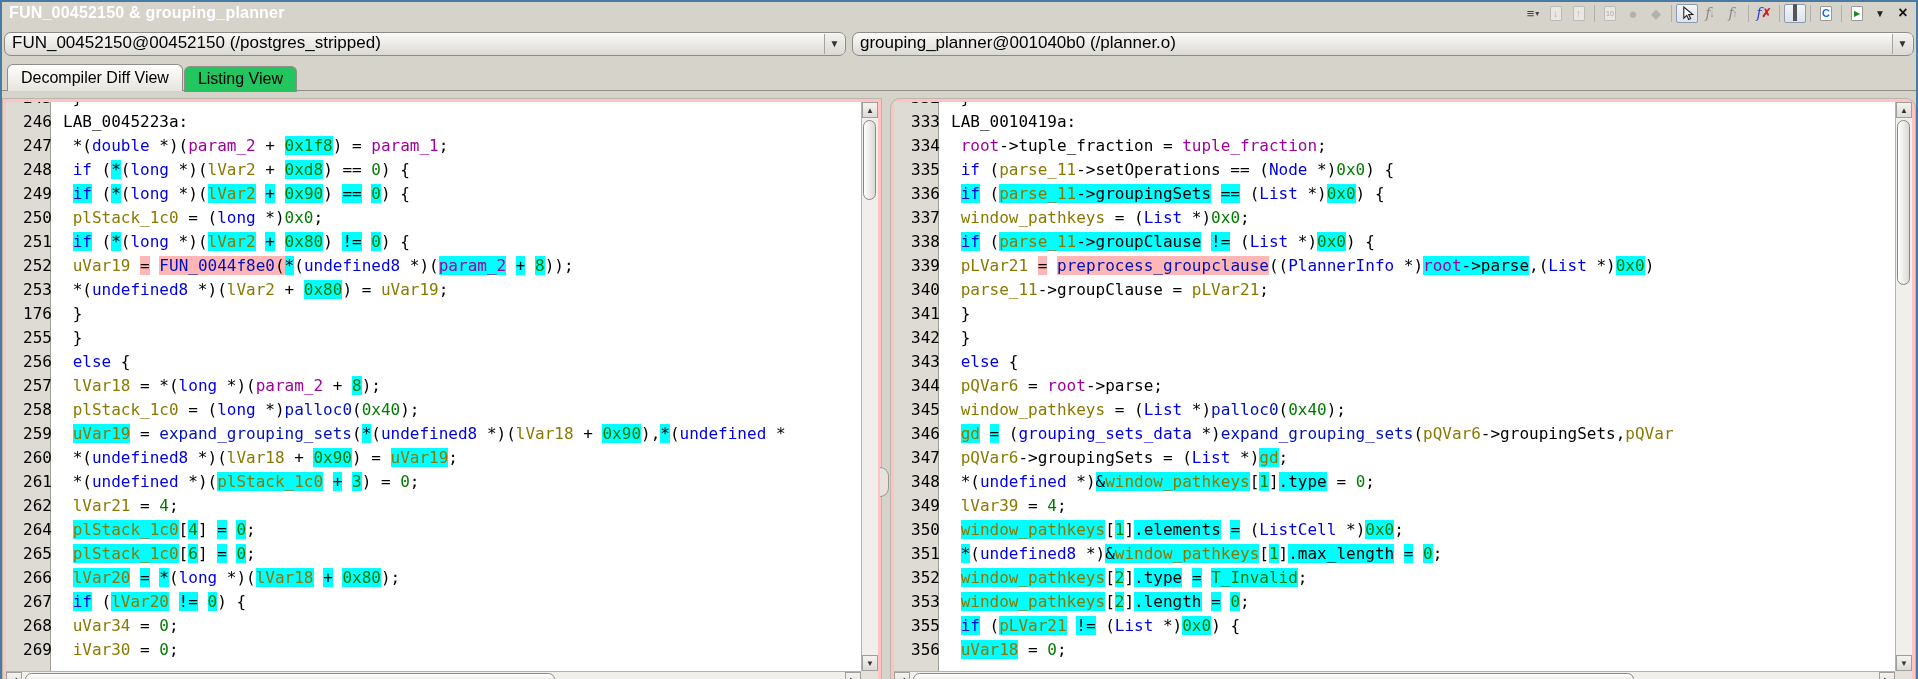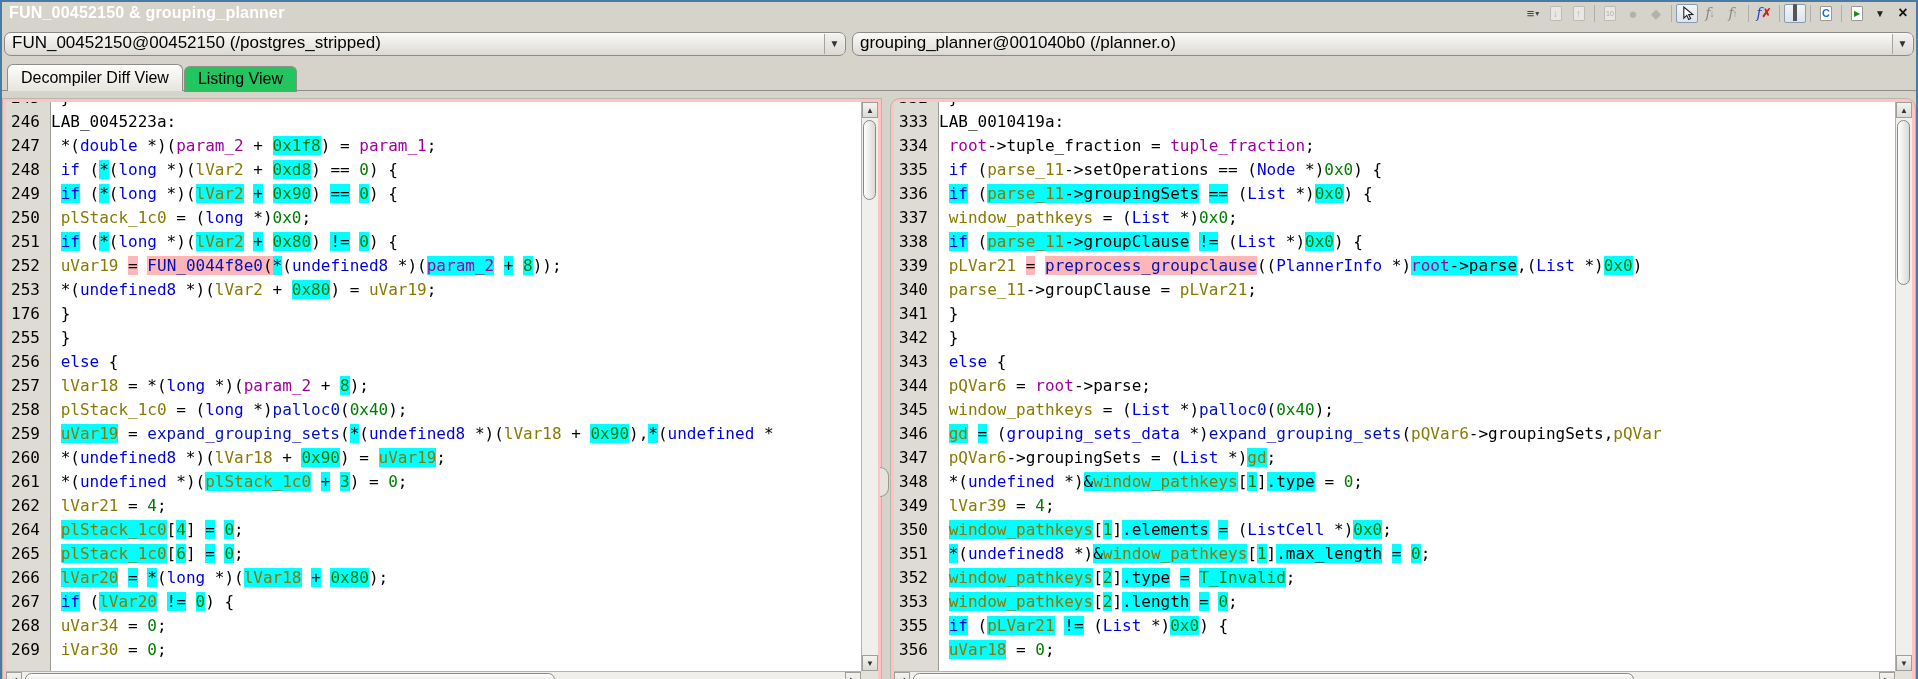--- a/index.html
+++ b/index.html
@@ -53,21 +53,21 @@
   .main { flex:1; display:flex; padding:2px 1px 0 1px; background:#d6d3cb; position:relative; }
   .panel { position:relative; border:3px solid #ffc3c3; outline:1px solid #b9b6ae; background:#ffffff; height:592px; }
   .panel-left { width:878px; }
   .divider { width:10px; position:relative; }
   .divider-bump { position:absolute; left:-1px; top:368px; width:9px; height:30px; background:#e6e3dc;
     border:1px solid #9a988f; border-left:none; border-radius:0 14px 14px 0; }
   .panel-right { flex:1;border-radius:9px; }
   .panel-body { position:absolute; left:0; top:0; right:17px; bottom:17px; overflow:hidden;
     background:linear-gradient(90deg,#dedbd4 0px,#dedbd4 44px,#9f9d97 44px,#9f9d97 45px,#ffffff 45px); }
   .rows { margin-top:-16px; }
-  .crow { height:24px; line-height:24px; white-space:nowrap; font-family:"DejaVu Sans Mono", monospace; font-size:16px; }
+  .crow { height:24px; line-height:24px; white-space:nowrap; font-family:"DejaVu Sans Mono", monospace; font-size:16px;margin-left:12px; }
   .ln { display:inline-block; width:40px; text-align:right; padding-right:6px; color:#000; }
   .cd { padding-left:5px; }
   .fg-t { color:#000000; } .fg-k { color:#0000e0; } .fg-f { color:#0012b8; }
   .fg-v { color:#8a7900; } .fg-p { color:#a000a0; } .fg-c { color:#007d00; }
   .bg-h { background:#00ffff; } .bg-r { background:#ffb6b6; }
 
   
   .vscroll { position:absolute; top:0; right:0; bottom:17px; width:17px; background:#f0efec; border-left:1px solid #b4b2ac; }
   .hscroll { position:absolute; left:0; right:17px; bottom:0; height:17px; background:#f0efec; border-top:1px solid #b4b2ac; }
   .sb-btn { position:absolute; width:16px; height:16px; background:linear-gradient(#f4f3f0,#dddbd5);

